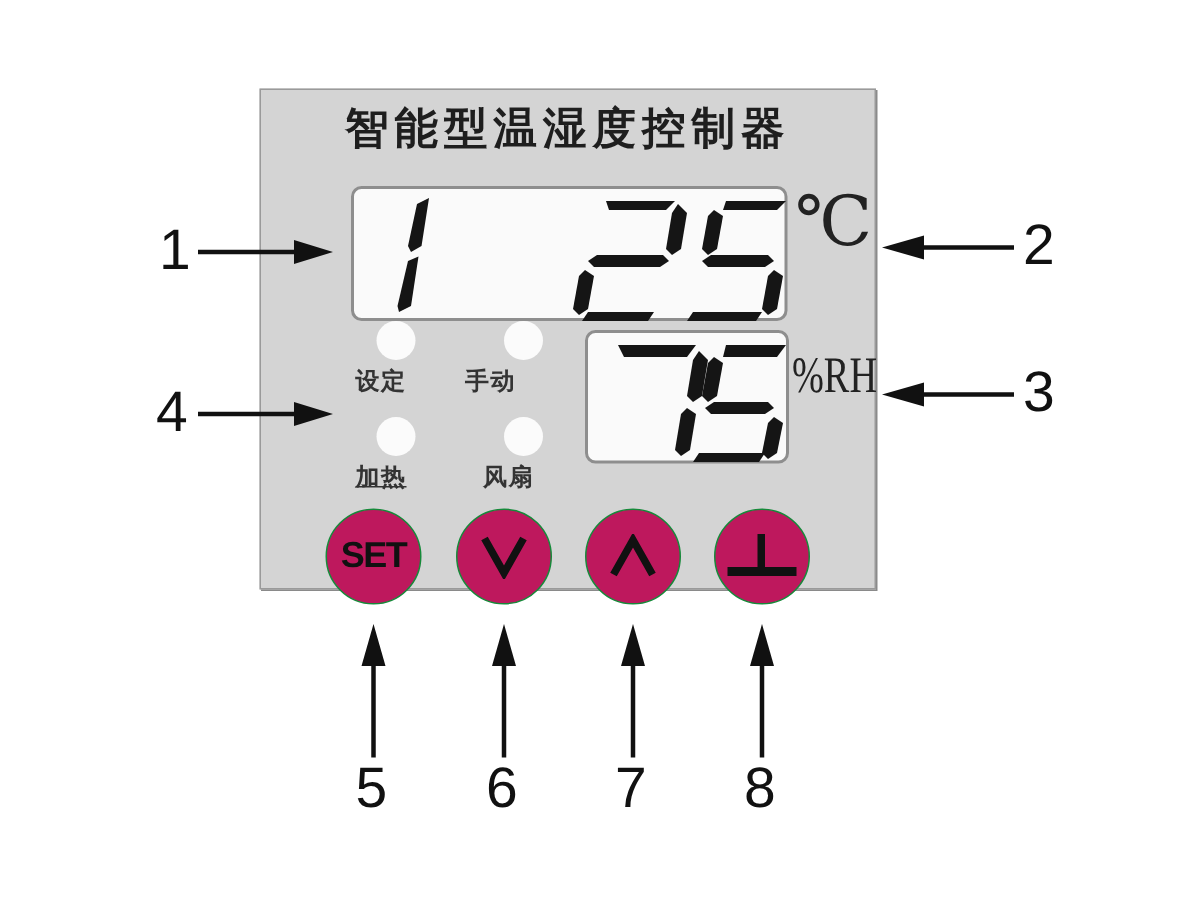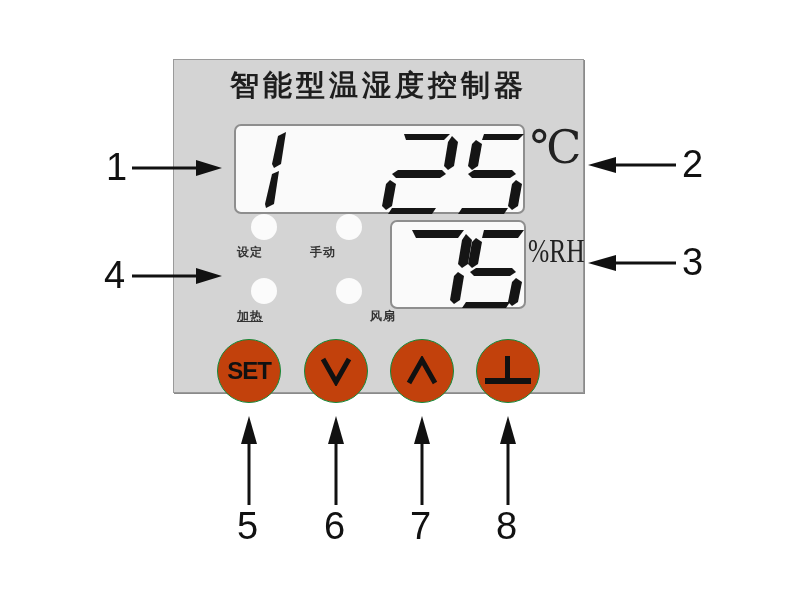--- a/index.html
+++ b/index.html
@@ -10,22 +10,22 @@
   .title { position:absolute; left:0; top:6px; width:100%; text-align:center; font-size:29px;
            letter-spacing:4px; color:#1e1e1e; font-family:"DejaVu Sans",sans-serif; font-weight:bold; }
   .lcd { position:absolute; background:#fafafa; border:2px solid #8e8e8e; border-radius:7px; box-sizing:border-box; }
   .lcd-temp { left:60px; top:64px; width:291px; height:90px; }
   .lcd-hum  { left:216px; top:160px; width:136px; height:89px; }
   .lcd svg { position:absolute; left:0; top:0; }
   .unit { position:absolute; font-family:"Liberation Serif","DejaVu Serif",serif; color:#222; }
   .unit-c { left:356px; top:60px; font-size:46px; }
   .unit-rh { left:354px; top:172px; font-size:34px; transform:scaleX(0.75); transform-origin:left; }
   .led { position:absolute; width:26px; height:26px; border-radius:50%; background:#fbfbfb; }
-  .led-label { position:absolute; font-size:12px; font-weight:bold; color:#333; font-family:"DejaVu Sans",sans-serif; letter-spacing:1px; }
-  .btn { position:absolute; width:64px; height:64px; border-radius:50%; background:#c2410c;
+  .led-label { position:absolute; font-size:16px; font-weight:bold; color:#333; font-family:"DejaVu Sans",sans-serif; letter-spacing:1px; }
+  .btn { position:absolute; width:64px; height:64px; border-radius:50%; background:#be185d;
          border:1px solid #168a3a; box-sizing:border-box; display:flex; align-items:center; justify-content:center;
          cursor:pointer;text-align:center; }
   .btn-set-label { font-size:24px; font-weight:bold; color:#111; letter-spacing:-1px; font-family:"Liberation Sans",sans-serif; }
   .callout { position:absolute; font-size:38px; color:#111; font-family:"Liberation Sans",sans-serif; }
   svg.arrows { position:absolute; left:0; top:0; }
 </style>
 </head>
 <body>
 
 <div class="panel">
@@ -74,21 +74,21 @@
   </div>
   <div class="unit unit-rh">%RH</div>
 
   <div class="led" style="left:77px; top:154px;"></div>
   <div class="led-label" style="left:63px; top:184px;">设定</div>
   <div class="led" style="left:162px; top:154px;"></div>
   <div class="led-label" style="left:136px; top:184px;">手动</div>
   <div class="led" style="left:77px; top:218px;"></div>
   <div class="led-label" style="left:63px; top:248px;text-decoration:underline;">加热</div>
   <div class="led" style="left:162px; top:218px;"></div>
-  <div class="led-label" style="left:148px; top:248px;margin-left:48px;">风扇</div>
+  <div class="led-label" style="left:148px; top:248px;">风扇</div>
 
   <div class="btn" style="left:43px; top:279px;">
     <span class="btn-set-label">SET</span>
   </div>
   <div class="btn" style="left:130px; top:279px;">
     <svg width="34" height="30" viewBox="0 0 34 30">
       <polyline points="4,3 17,26 30,3" fill="none" stroke="#111" stroke-width="5"></polyline>
     </svg>
   </div>
   <div class="btn" style="left:216px; top:279px;">

